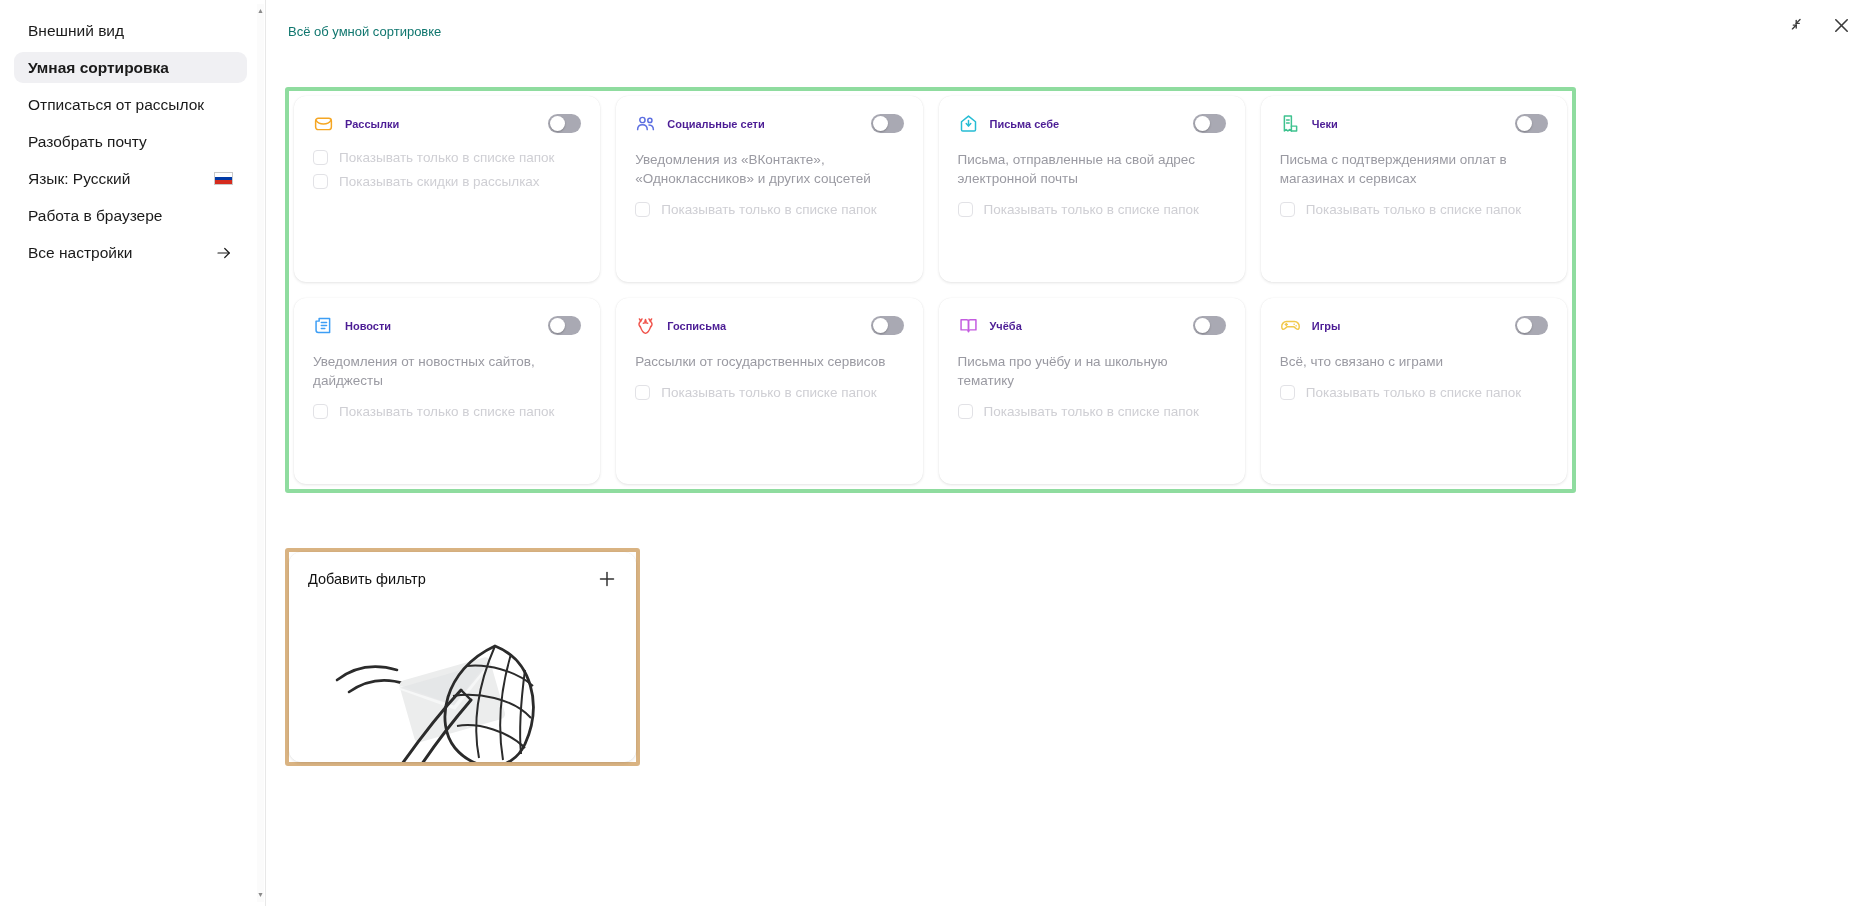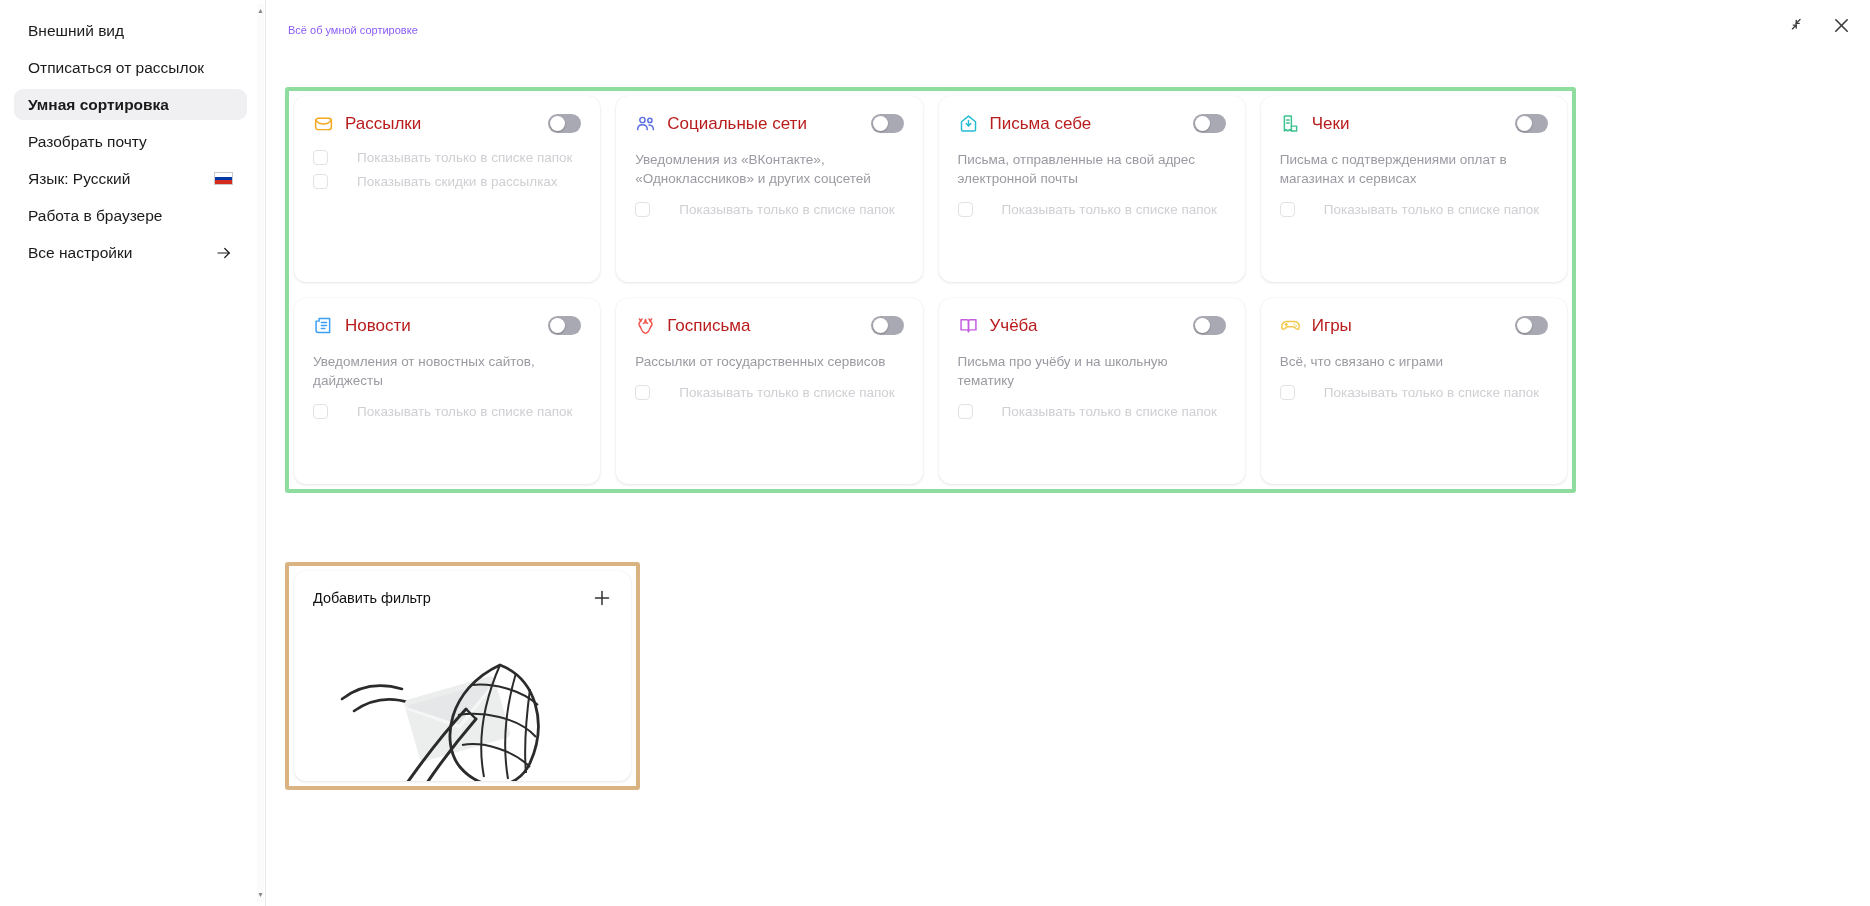--- a/index.html
+++ b/index.html
@@ -96,22 +96,22 @@
   }
   .intro p {
     margin: 0;
     font-size: 14.5px;
     line-height: 21px;
     color: #222222;
   }
   .intro a {
     display: inline-block;
     margin-top: 4px;
-    font-size: 11px;
-    color: #8b5cf6;
+    font-size: 13px;
+    color: #0f766e;
     text-decoration: none;
   }
 
   
   .win-controls {
     position: absolute;
     top: 14px; right: 18px;
     display: flex;
     align-items: center;
     gap: 22px;
@@ -154,23 +154,23 @@
     align-items: center;
     gap: 11px;
     margin-bottom: 16px;
   }
   .card-icon {
     width: 21px; height: 21px;
     flex: 0 0 21px;
     display: flex; align-items: center; justify-content: center;
   }
   .card-title {
-    font-size: 17px;
-    font-weight: normal;
-    color: #b91c1c;
+    font-size: 11px;
+    font-weight: bold;
+    color: #4c1d95;
     flex: 1;
   }
   .toggle {
     width: 33px; height: 19px;
     border-radius: 10px;
     background: #a9a9b3;
     position: relative;
     flex: 0 0 33px;
     cursor: pointer;
   }
@@ -185,45 +185,44 @@
 
   .card-desc {
     font-size: 13.5px;
     line-height: 19px;
     color: #9a9aa2;
     margin: 0 0 14px 0;
   }
   .opt-row {
     display: flex;
     align-items: center;
-    gap: 29px;
+    gap: 11px;
     margin-bottom: 9px;
   }
   .cbx {
     width: 15px; height: 15px;
     flex: 0 0 15px;
     border: 1.5px solid #e2e2e6;
     border-radius: 4px;
     background: #ffffff;
   }
   .opt-label {
     font-size: 13.5px;
     color: #cfcfd4;
     white-space: nowrap;
   }
 
   
   .addfilter-highlight {
     position: absolute;
     left: 19px;
-    top: 562px;
+    top: 548px;
     width: 355px;
     border: 4px solid #d9b382;
     border-radius: 3px;
-    padding: 5px;
   }
   .addfilter-card {
     background: #ffffff;
     border-radius: 12px;
     box-shadow: 0 1px 3px rgba(0,0,0,0.10), 0 0 1px rgba(0,0,0,0.08);
     padding: 17px 19px 10px 19px;
     height: 210px;
     position: relative;
     overflow: hidden;
     cursor: pointer;
@@ -250,25 +249,25 @@
 </head>
 <body>
 
 <div class="app">
 
   <nav class="sidebar">
     <ul class="sidebar-list" id="sidebar-list">
         <li class="sidebar-item">
           <span class="label">Внешний вид</span>
         </li>
+        <li class="sidebar-item active">
+          <span class="label">Умная сортировка</span>
+        </li>
         <li class="sidebar-item">
           <span class="label">Отписаться от рассылок</span>
-        </li>
-        <li class="sidebar-item active">
-          <span class="label">Умная сортировка</span>
         </li>
         <li class="sidebar-item">
           <span class="label">Разобрать почту</span>
         </li>
         <li class="sidebar-item">
           <span class="label">Язык: Русский</span>
           <span class="flag">
             <i class="w"></i>
             <i class="b"></i>
             <i class="r"></i>

